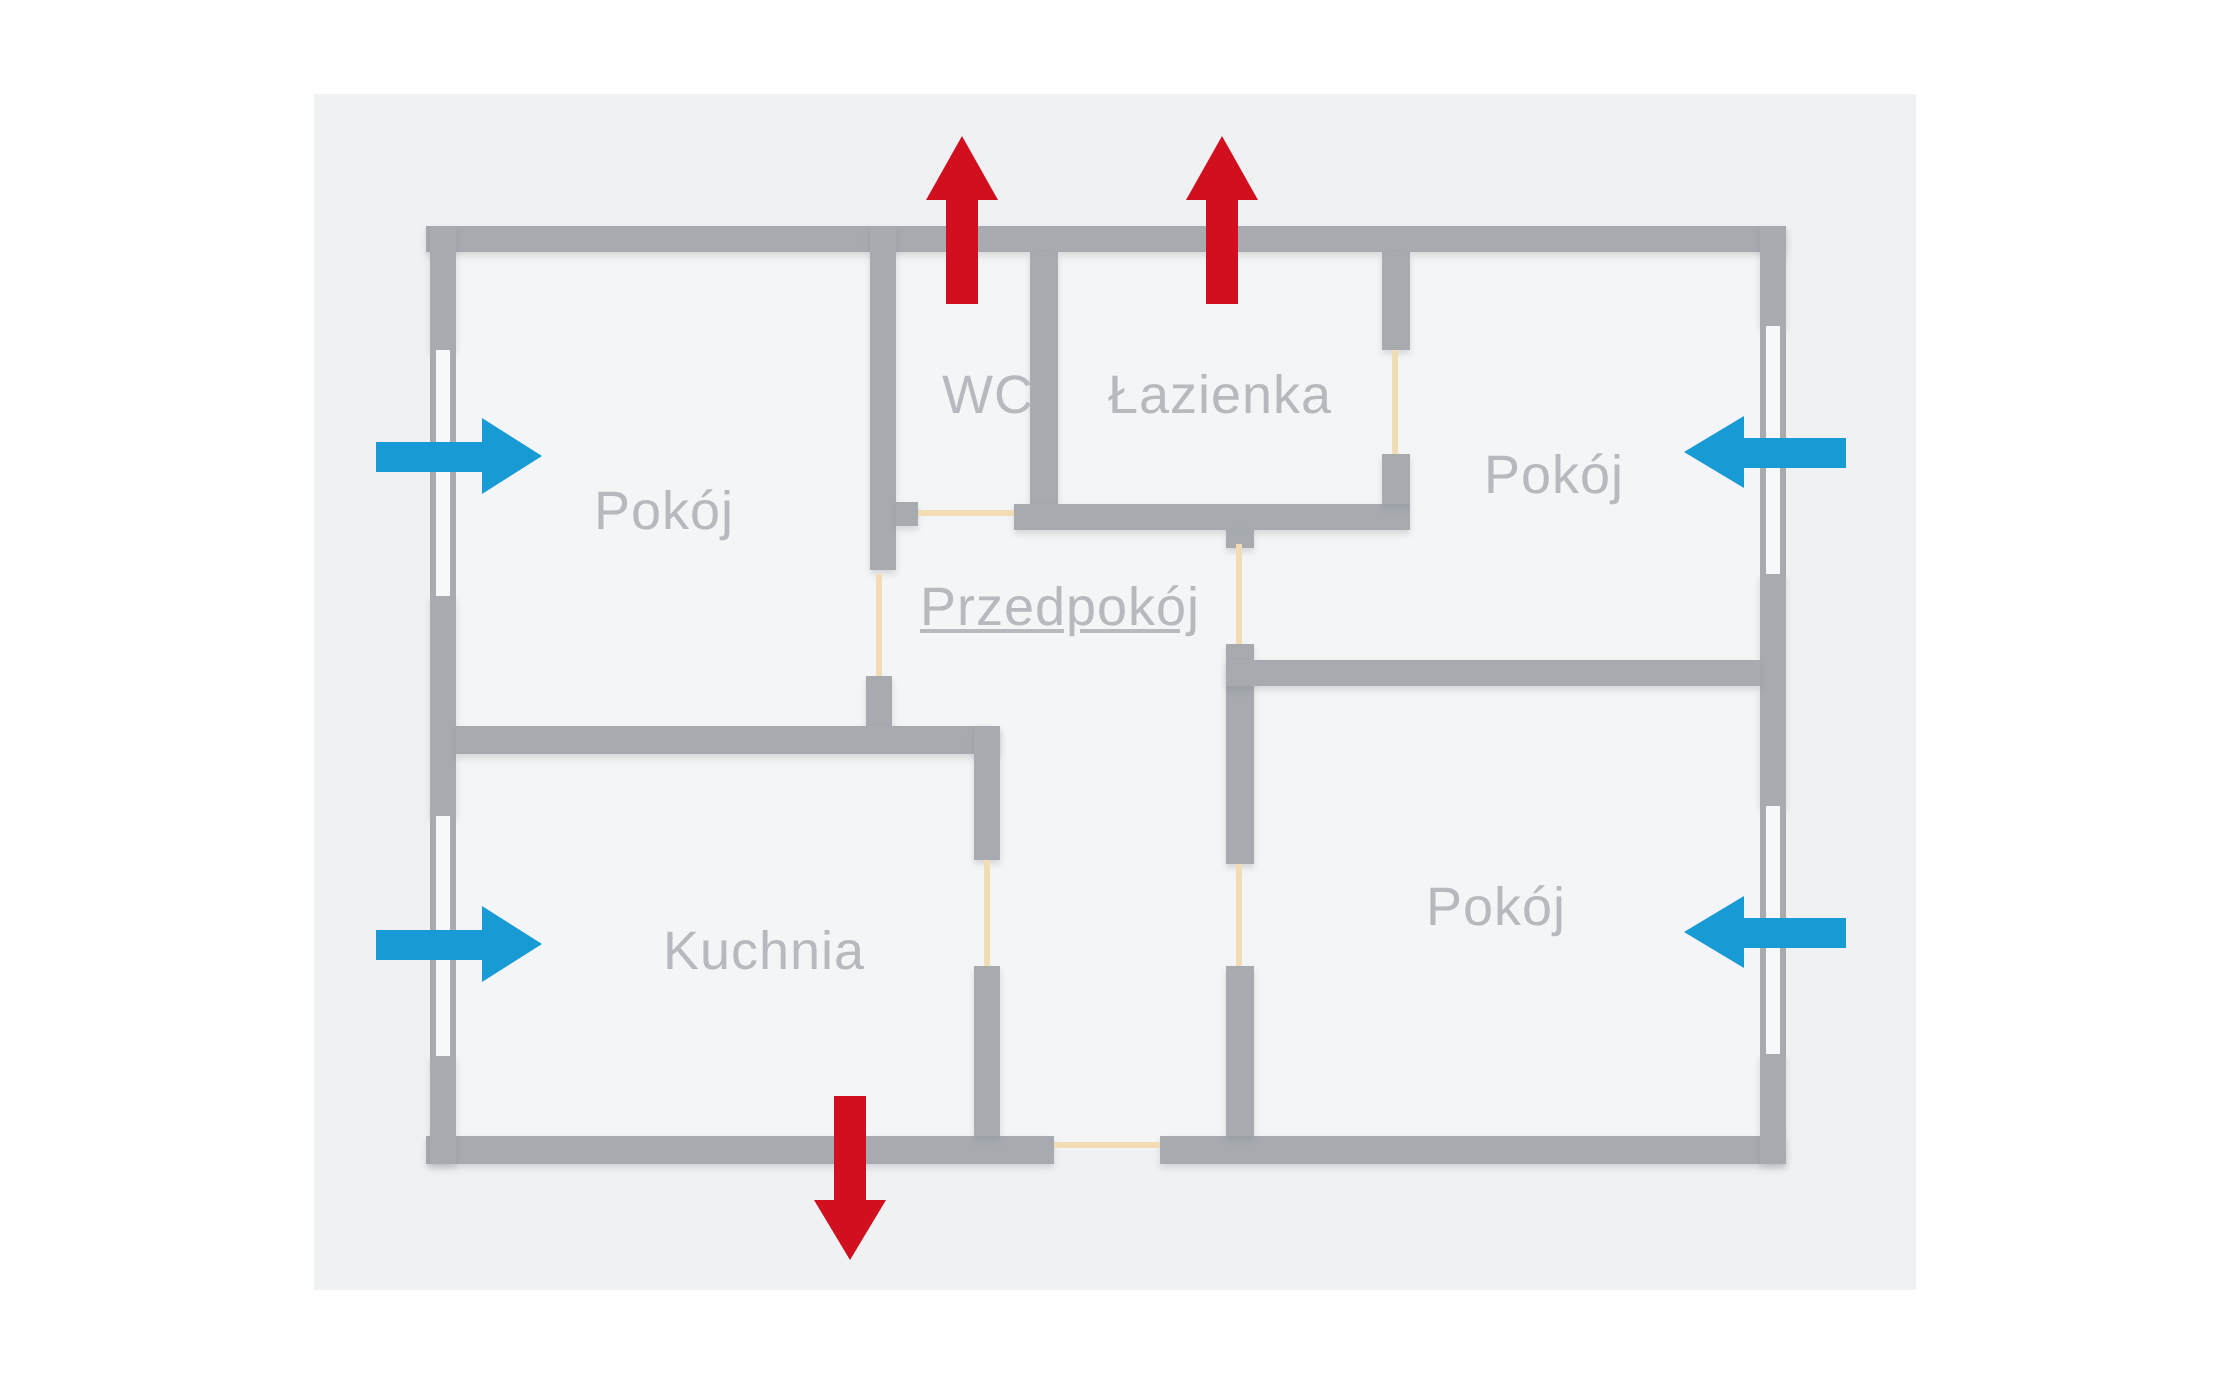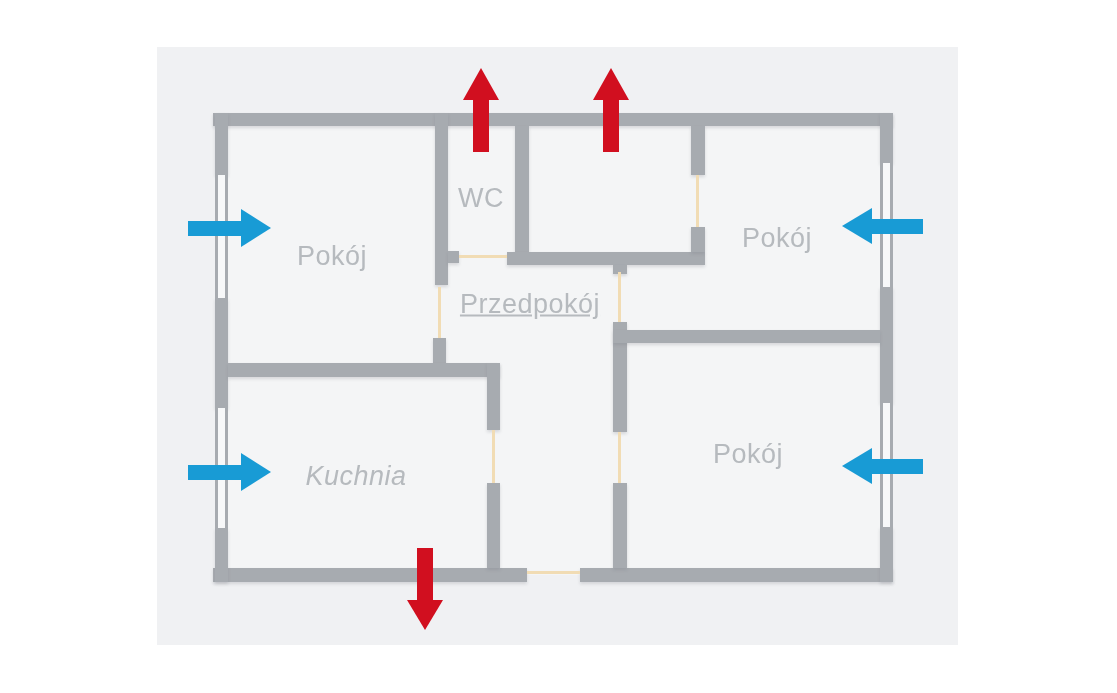--- a/index.html
+++ b/index.html
@@ -79,24 +79,25 @@
 
   <div class="door" style="left:459px;top:255px;width:48px;height:3px;"></div>
   <div class="door" style="left:438px;top:287px;width:3px;height:51px;"></div>
   <div class="door" style="left:696px;top:175px;width:3px;height:52px;"></div>
   <div class="door" style="left:618px;top:272px;width:3px;height:50px;"></div>
   <div class="door" style="left:618px;top:432px;width:3px;height:51px;"></div>
   <div class="door" style="left:492px;top:430px;width:3px;height:53px;"></div>
   <div class="door" style="left:527px;top:571px;width:53px;height:3px;"></div>
 
   <div class="room-label" style="left:332px;top:256px;">Pokój</div>
-  <div class="room-label" style="left:481px;top:198px;">WC</div>
+  <div class="room-label" style="left:494px;top:198px;">WC</div>
+  <div class="room-label" style="left:610px;top:198px;">Łazienka</div>
   <div class="room-label" style="left:777px;top:238px;">Pokój</div>
   <div class="room-label" style="left:530px;top:304px;text-decoration:underline;">Przedpokój</div>
-  <div class="room-label" style="left:356px;top:476px;font-style:italic;">Kuchnia</div>
+  <div class="room-label" style="left:382px;top:476px;">Kuchnia</div>
   <div class="room-label" style="left:748px;top:454px;">Pokój</div>
 
   <div class="arrow a-vert" style="left:463px;top:68px;width:36px;height:84px;">
     <div class="head-up"></div>
     <div class="shaft-v"></div>
   </div>
   <div class="arrow a-vert" style="left:593px;top:68px;width:36px;height:84px;">
     <div class="head-up"></div>
     <div class="shaft-v"></div>
   </div>

